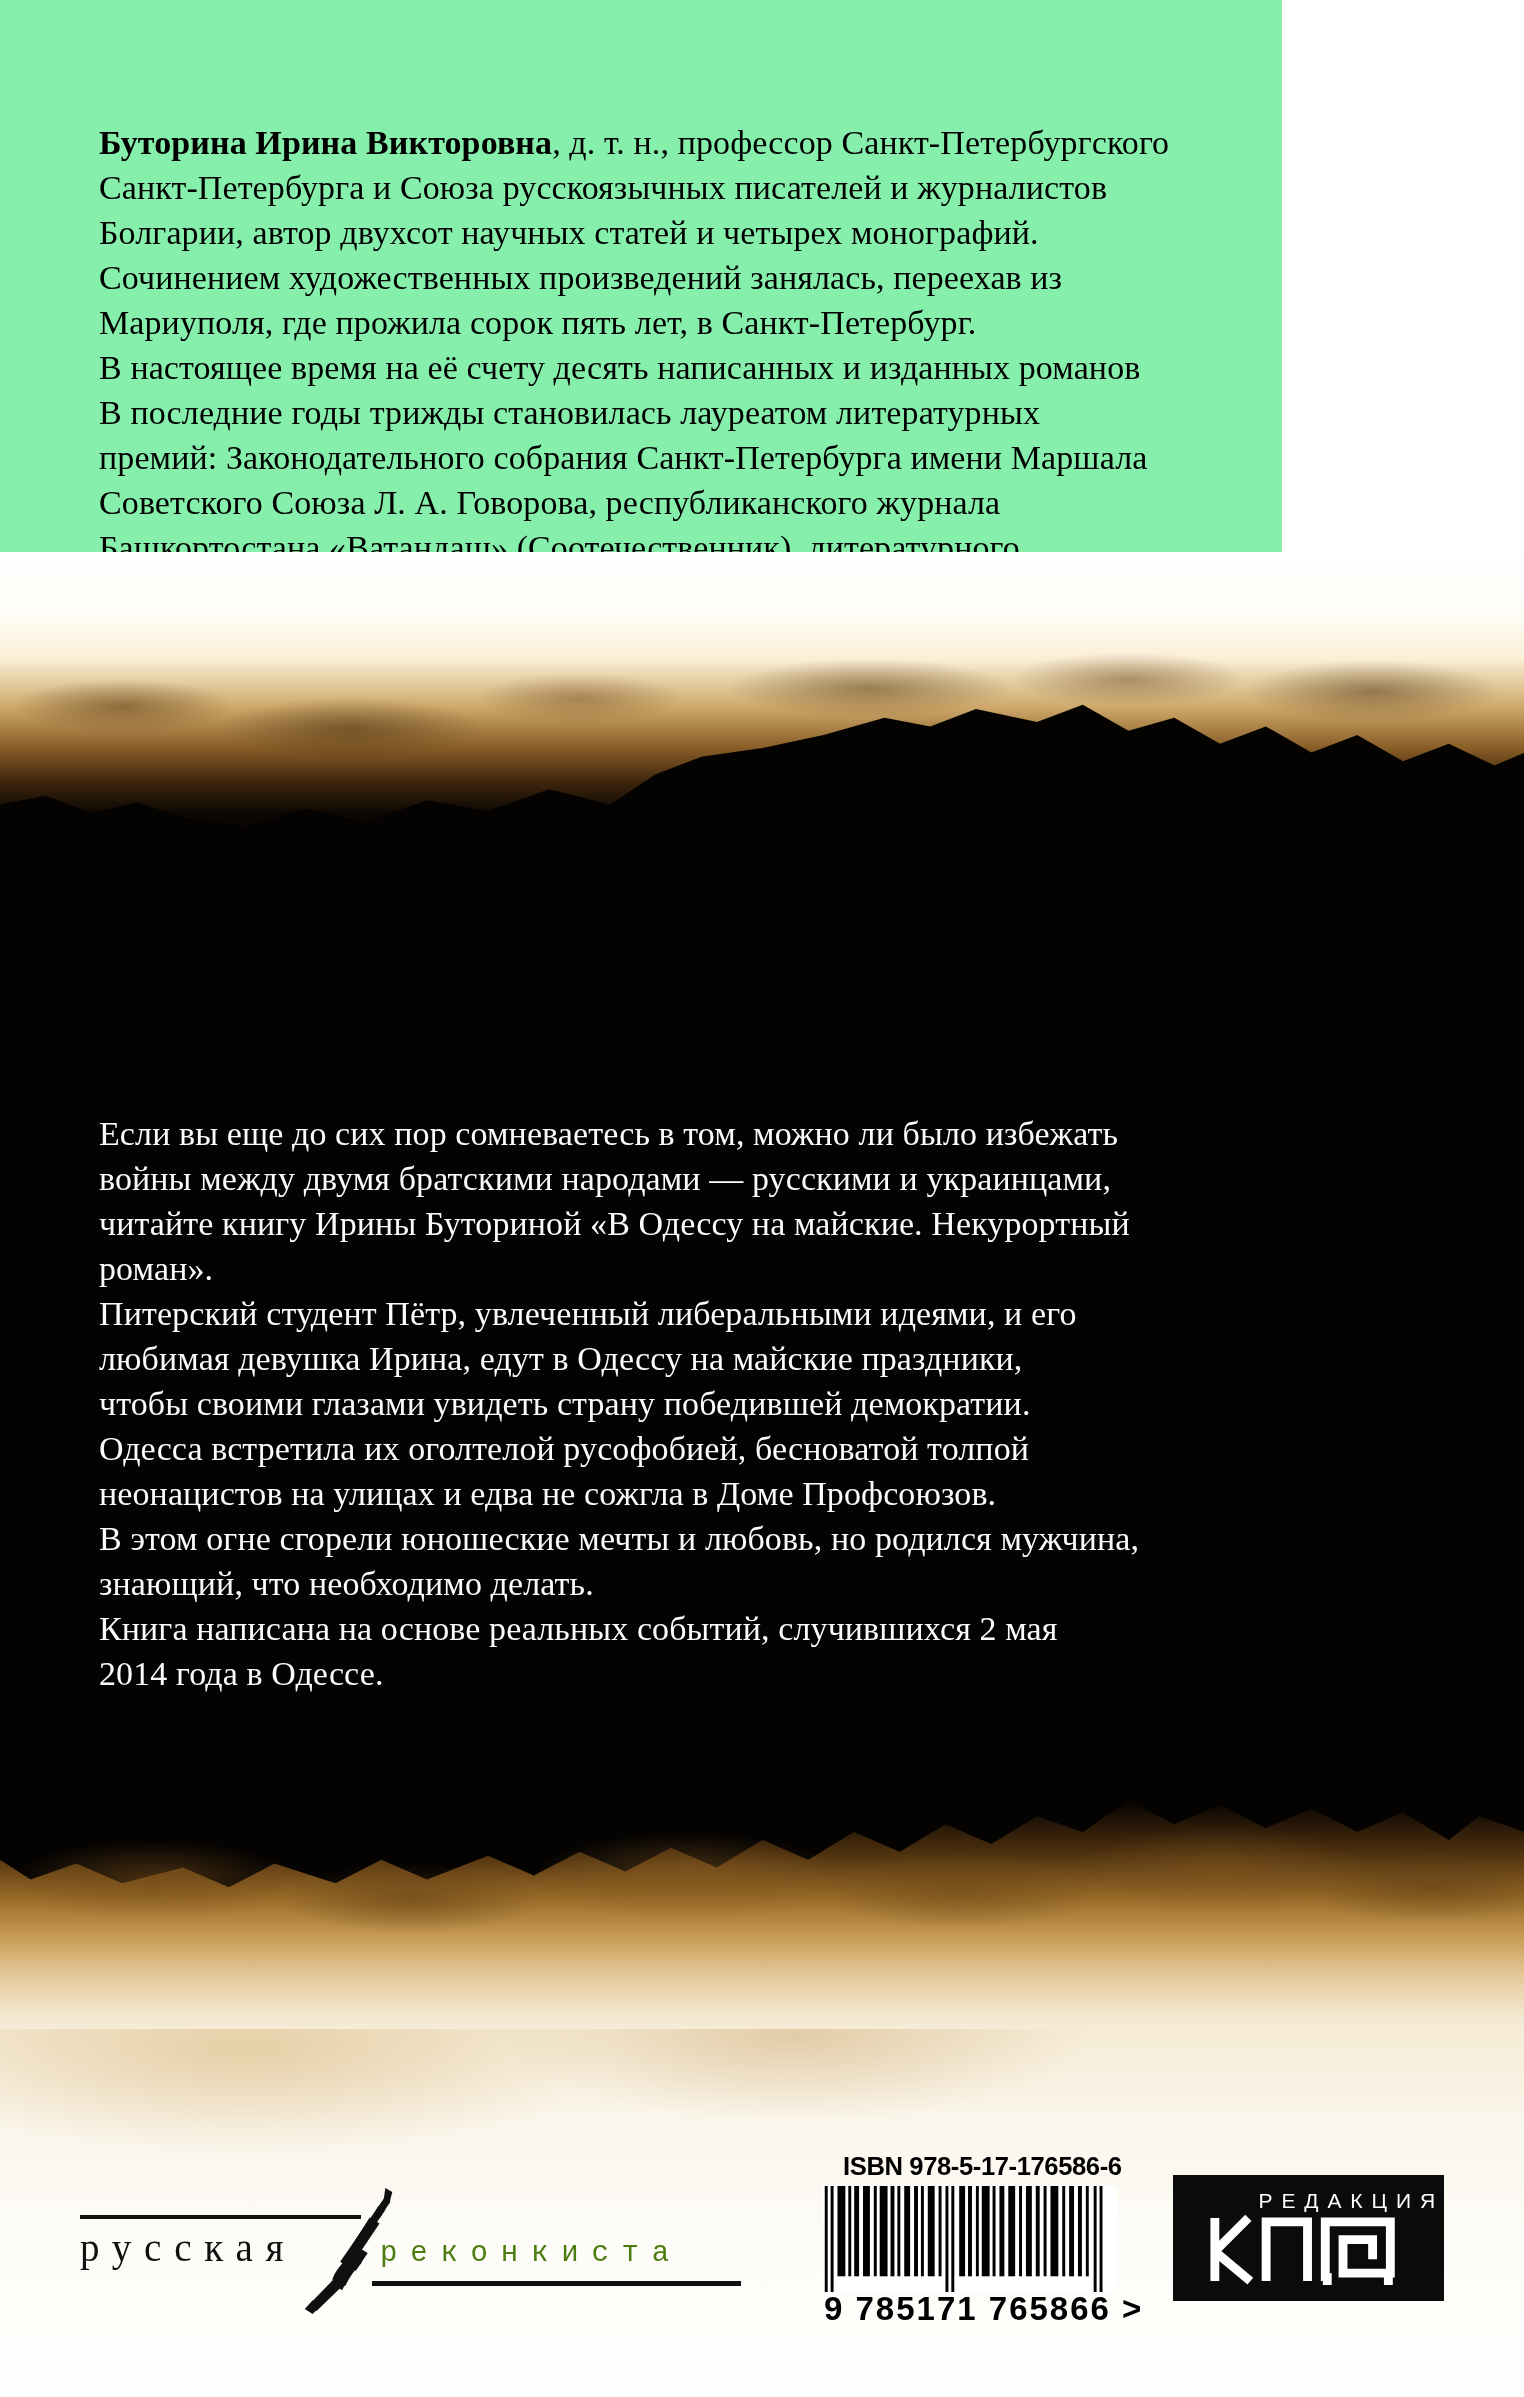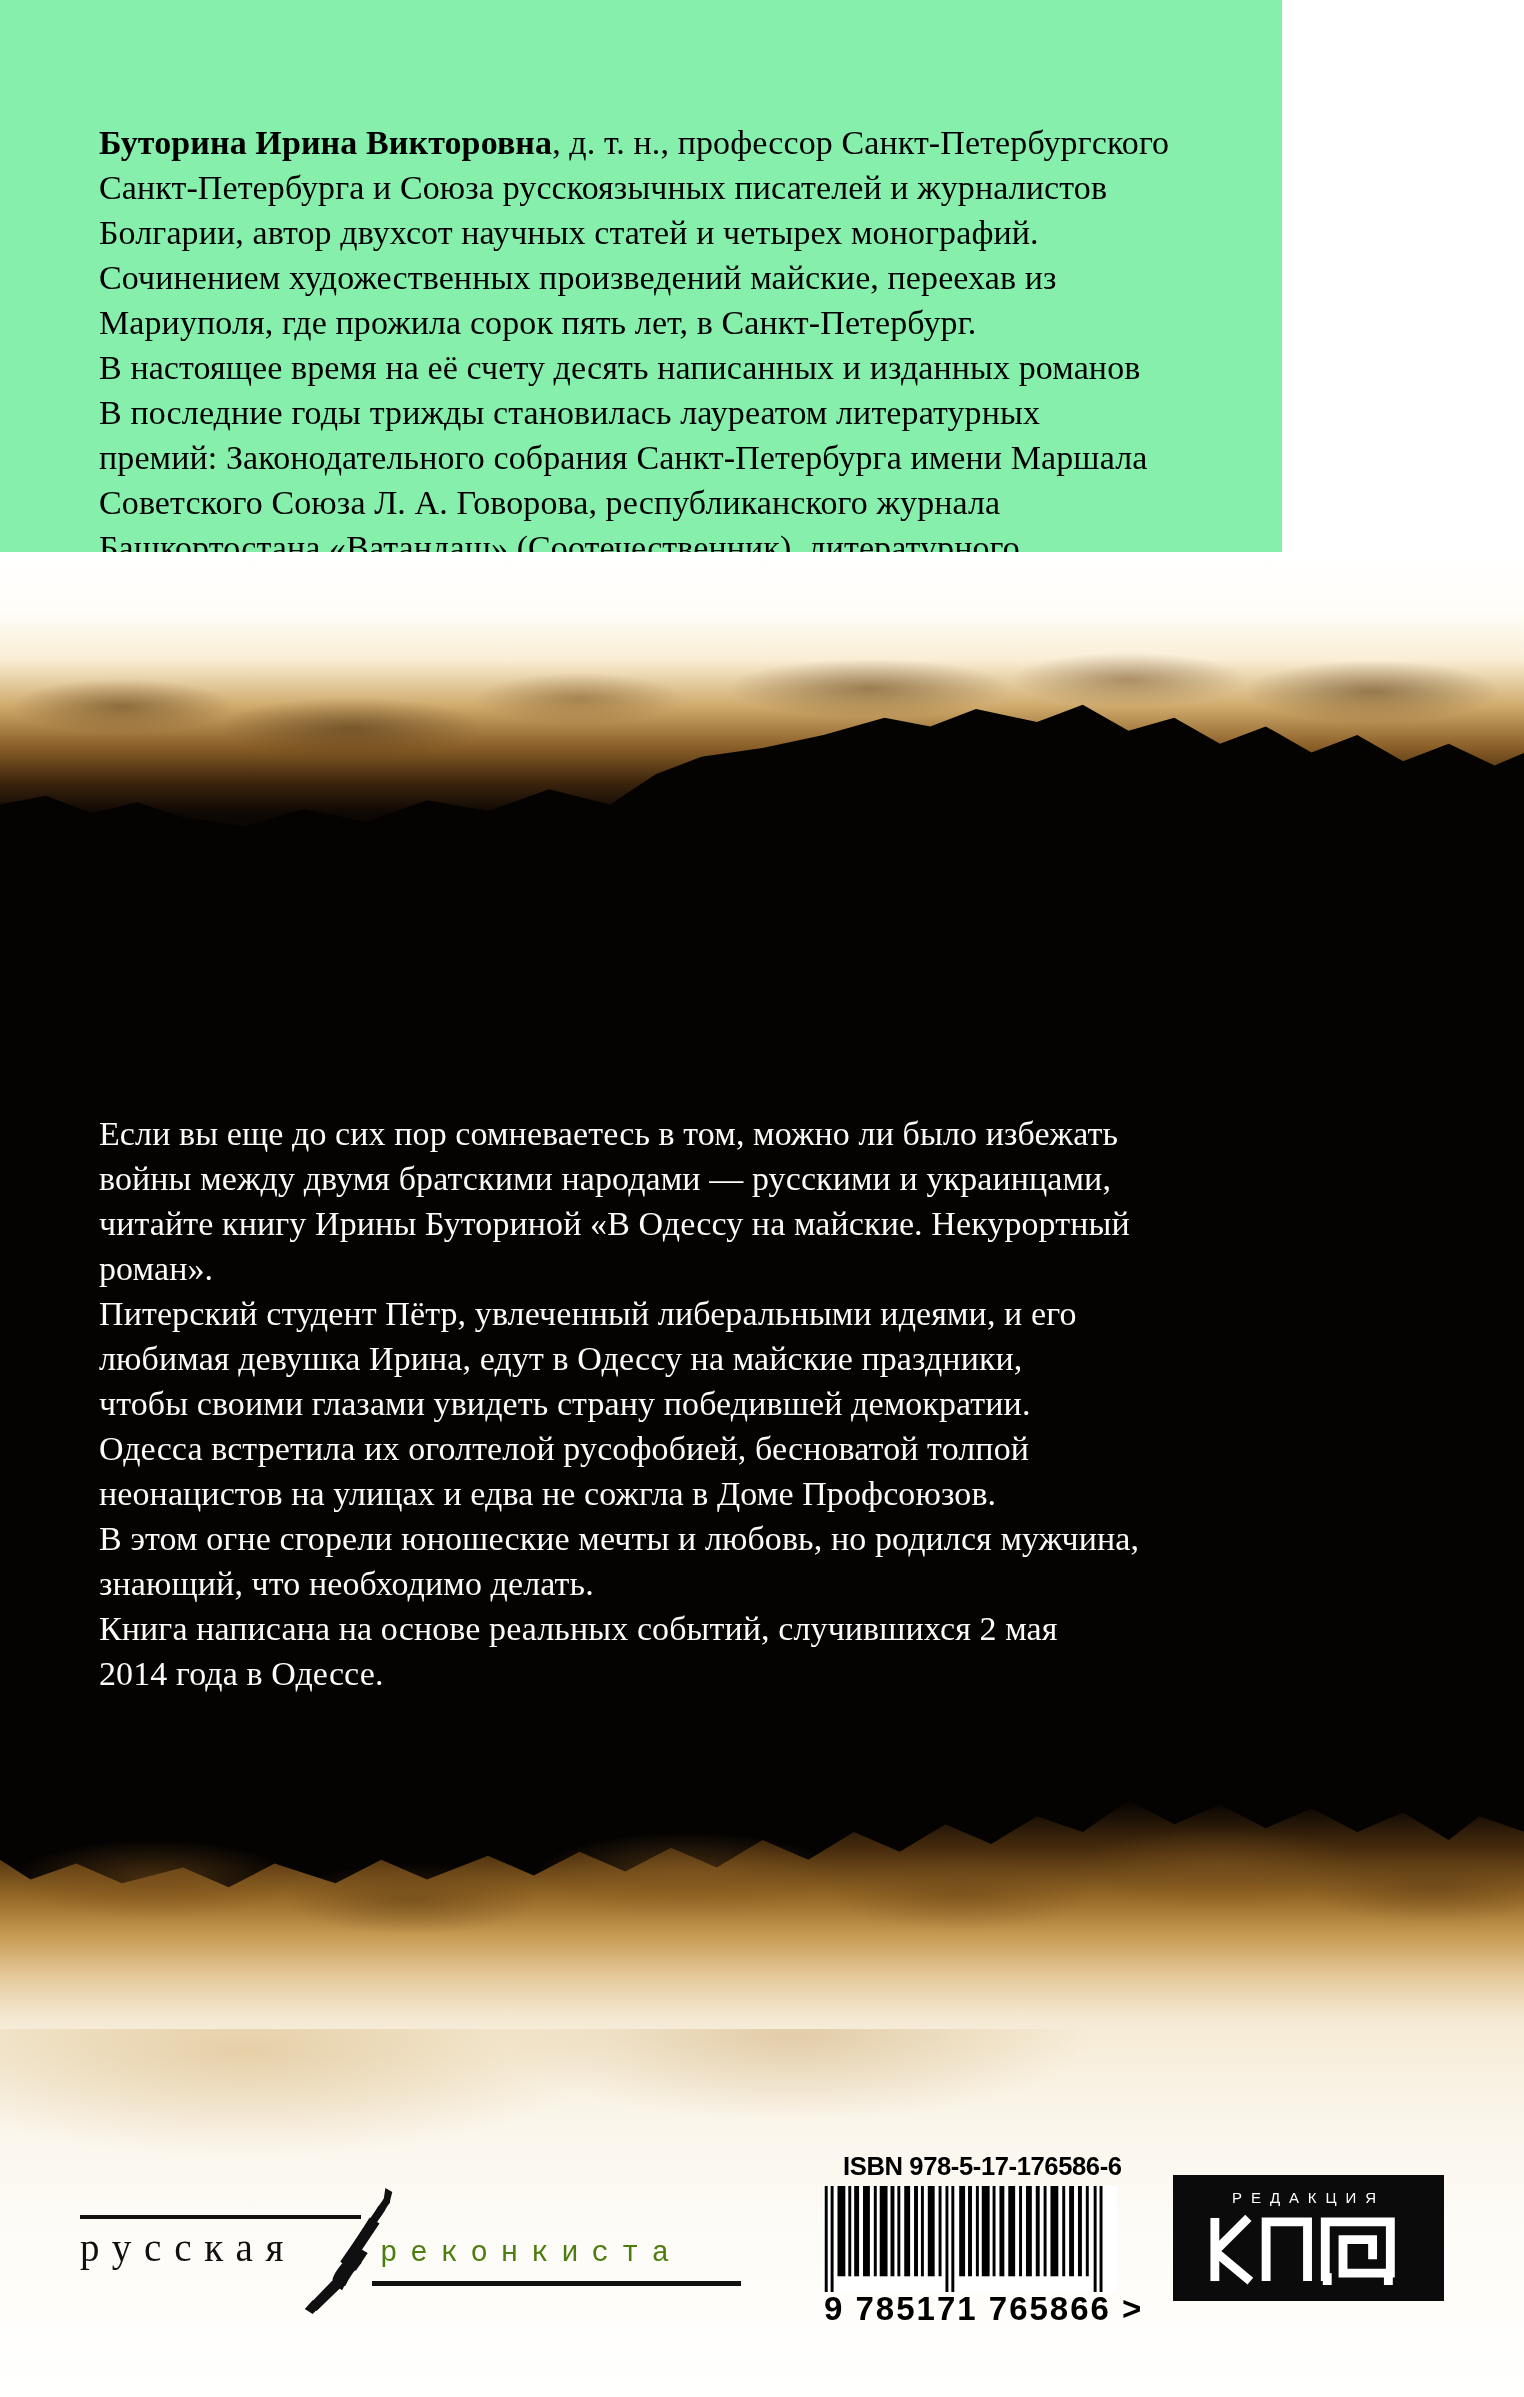--- a/index.html
+++ b/index.html
@@ -287,24 +287,24 @@
     width: 271px;
     height: 126px;
     background: #0b0b0b;
     z-index: 8;
   }
   .pub-word {
     position: absolute;
     left: 0;
     right: 0;
     top: 13.8px;
-    text-align: center;
+    text-align: right;
     color: #ffffff;
     font-family: "Liberation Sans", "DejaVu Sans", sans-serif;
-    font-size: 15px;
+    font-size: 21px;
     letter-spacing: 8.9px;
     font-weight: 500;
   }
   .pub-mark {
     position: absolute;
     left: 31.5px;
     top: 39px;
     width: 209px;
     height: 71px;
   }
@@ -312,21 +312,21 @@
 </head>
 <body>
 
 <div id="cover">
 
   <div class="bio-panel">
     <div class="bio-text">
       <p class="bio-para"><span class="author-name">Буторина Ирина Викторовна</span><span>, д. т. н., профессор Санкт-Петербургского</span></p>
       <p class="bio-para">Санкт-Петербурга и Союза русскоязычных писателей и журналистов</p>
       <p class="bio-para">Болгарии, автор двухсот научных статей и четырех монографий.</p>
-      <p class="bio-para">Сочинением художественных произведений майские, переехав из</p>
+      <p class="bio-para">Сочинением художественных произведений занялась, переехав из</p>
       <p class="bio-para">Мариуполя, где прожила сорок пять лет, в Санкт-Петербург.</p>
       <p class="bio-para">В настоящее время на её счету десять написанных и изданных романов</p>
       <p class="bio-para">В последние годы трижды становилась лауреатом литературных</p>
       <p class="bio-para">премий: Законодательного собрания Санкт-Петербурга имени Маршала</p>
       <p class="bio-para">Советского Союза Л. А. Говорова,  республиканского журнала</p>
       <p class="bio-para">Башкортостана «Ватандаш» (Соотечественник), литературного</p>
       <p class="bio-para">объединения «Золотое перо Руси».</p>
     </div>
   </div>
 

